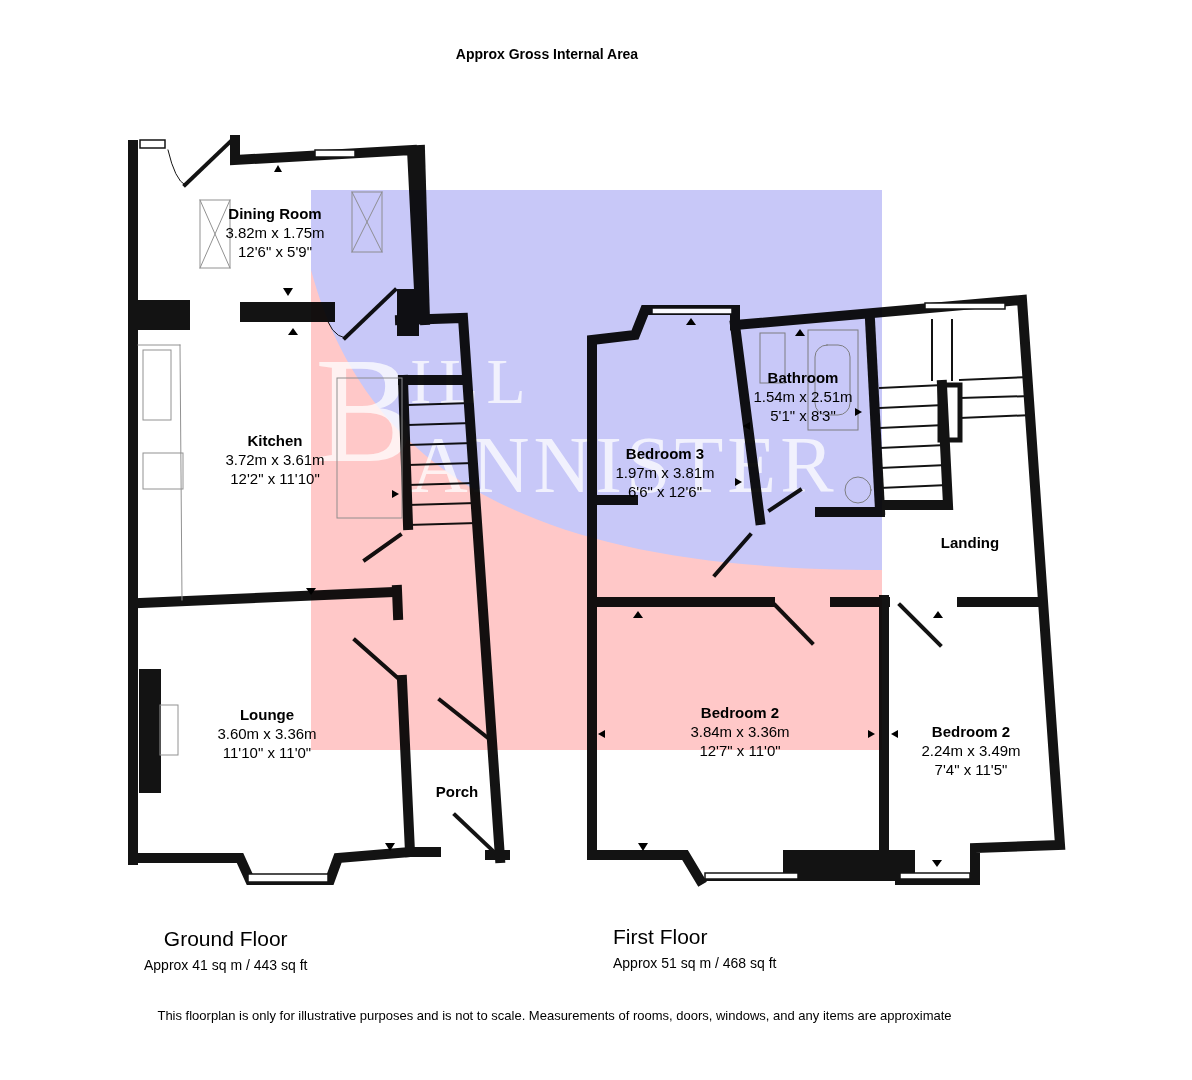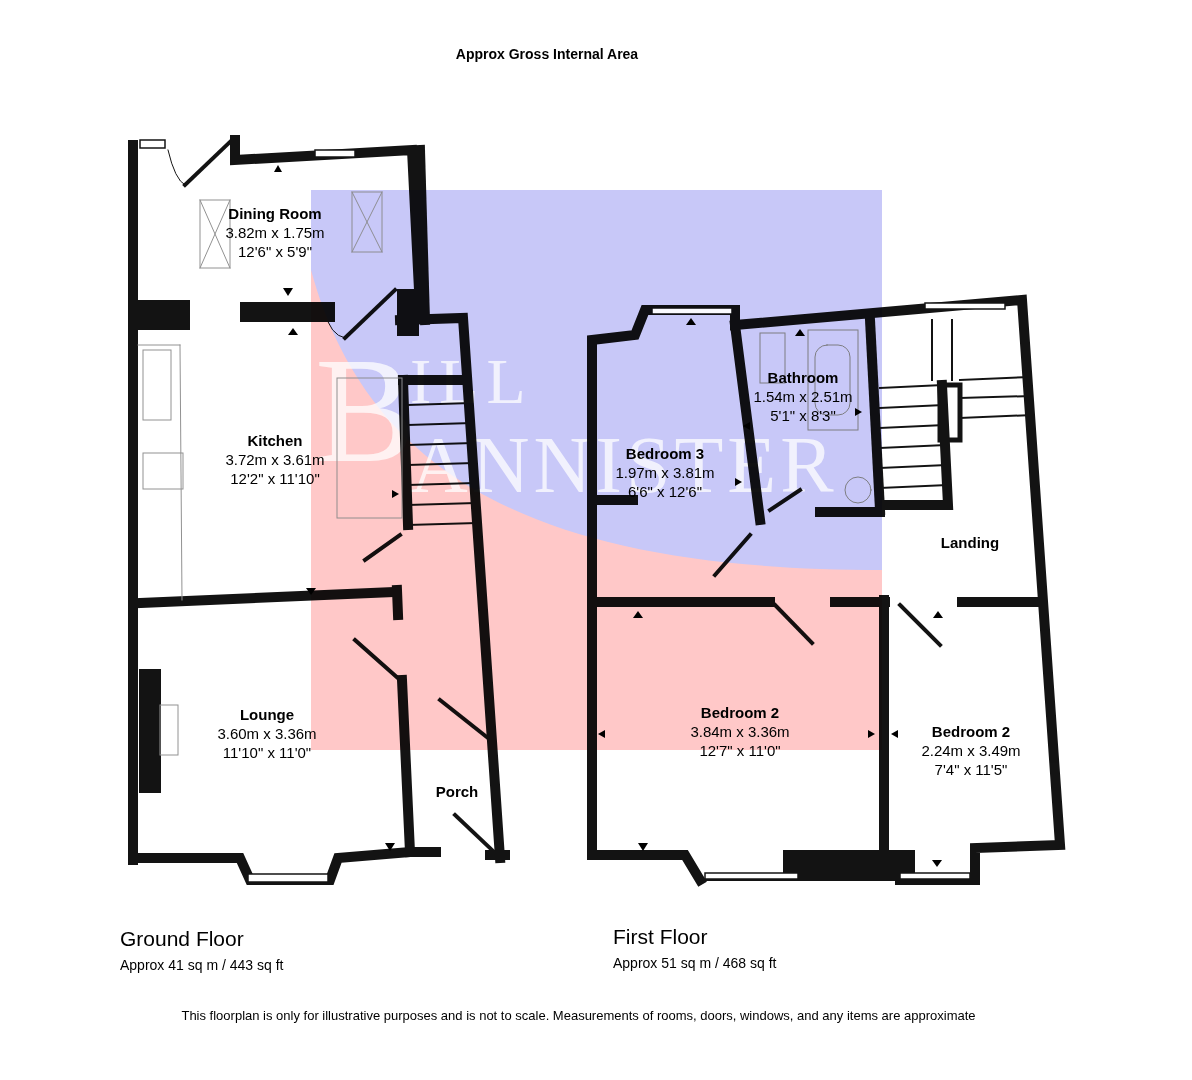--- a/index.html
+++ b/index.html
@@ -6,21 +6,21 @@
   body { width: 1192px; height: 1080px; position: relative; overflow: hidden;
          font-family: "Liberation Sans", sans-serif; color: #000; }
   .abs { position: absolute; }
   .title { left: 0; width: 1094px; top: 45px; text-align: center; font-weight: bold; font-size: 14px; line-height: 18px; }
   .plan { left: 0; top: 0; }
   .room-label { position: absolute; text-align: center; font-size: 15px; line-height: 19px; transform: translateX(-50%); white-space: nowrap; }
   .room-label .rn { font-weight: bold; display: block; }
   .room-label .dm, .room-label .di { display: block; }
   .floor-name { font-size: 21px; }
   .floor-area { font-size: 14px; font-weight: normal; margin-top: 6px; }
-  .disclaimer { left: 0; width: 1109px; top: 1007px; text-align: center; font-size: 13px; line-height: 17px; padding-left: 24px; }
+  .disclaimer { left: 0; width: 1109px; top: 1007px; text-align: center; font-size: 13px; line-height: 17px; }
   .overlay-blue { left: 311px; top: 190px; width: 571px; height: 560px; background: #c8c8f8; }
   .overlay-pink { left: 311px; top: 190px; width: 571px; height: 560px; background: #ffc8c8;
                   clip-path: path('M0 80 C 60 300 250 380 571 380 L 571 560 L 0 560 Z'); }
   .watermark { left: 315px; top: 335px; font-family: "Liberation Serif", serif; color: rgba(255,255,255,0.75); white-space: nowrap; }
   .wm-b { font-size: 150px; line-height: 150px; position: absolute; left: 0; top: 0; }
   .wm-ill { font-size: 64px; position: absolute; left: 95px; top: 10px; letter-spacing: 8px; }
   .wm-ann { font-size: 80px; position: absolute; left: 95px; top: 85px; letter-spacing: 4px; }
 </style>
 </head>
 <body>
@@ -212,21 +212,21 @@
   <span class="rn">Bedroom 2</span>
   <span class="dm">3.84m x 3.36m</span>
   <span class="di">12'7" x 11'0"</span>
 </div>
 <div class="room-label" style="left:971px; top:722px;">
   <span class="rn">Bedroom 2</span>
   <span class="dm">2.24m x 3.49m</span>
   <span class="di">7'4" x 11'5"</span>
 </div>
 
-<div class="abs" style="left:120px; top:927px;">
+<div class="abs" style="left:144px; top:927px;text-align:center;">
   <div class="floor-name">Ground Floor</div>
   <div class="floor-area">Approx 41 sq m / 443 sq ft</div>
 </div>
 <div class="abs" style="left:585px; top:925px;margin-left:28px;">
   <div class="floor-name">First Floor</div>
   <div class="floor-area">Approx 51 sq m / 468 sq ft</div>
 </div>
 
 <div class="abs disclaimer">
   <div>This floorplan is only for illustrative purposes and is not to scale. Measurements of rooms, doors, windows, and any items are approximate</div>

